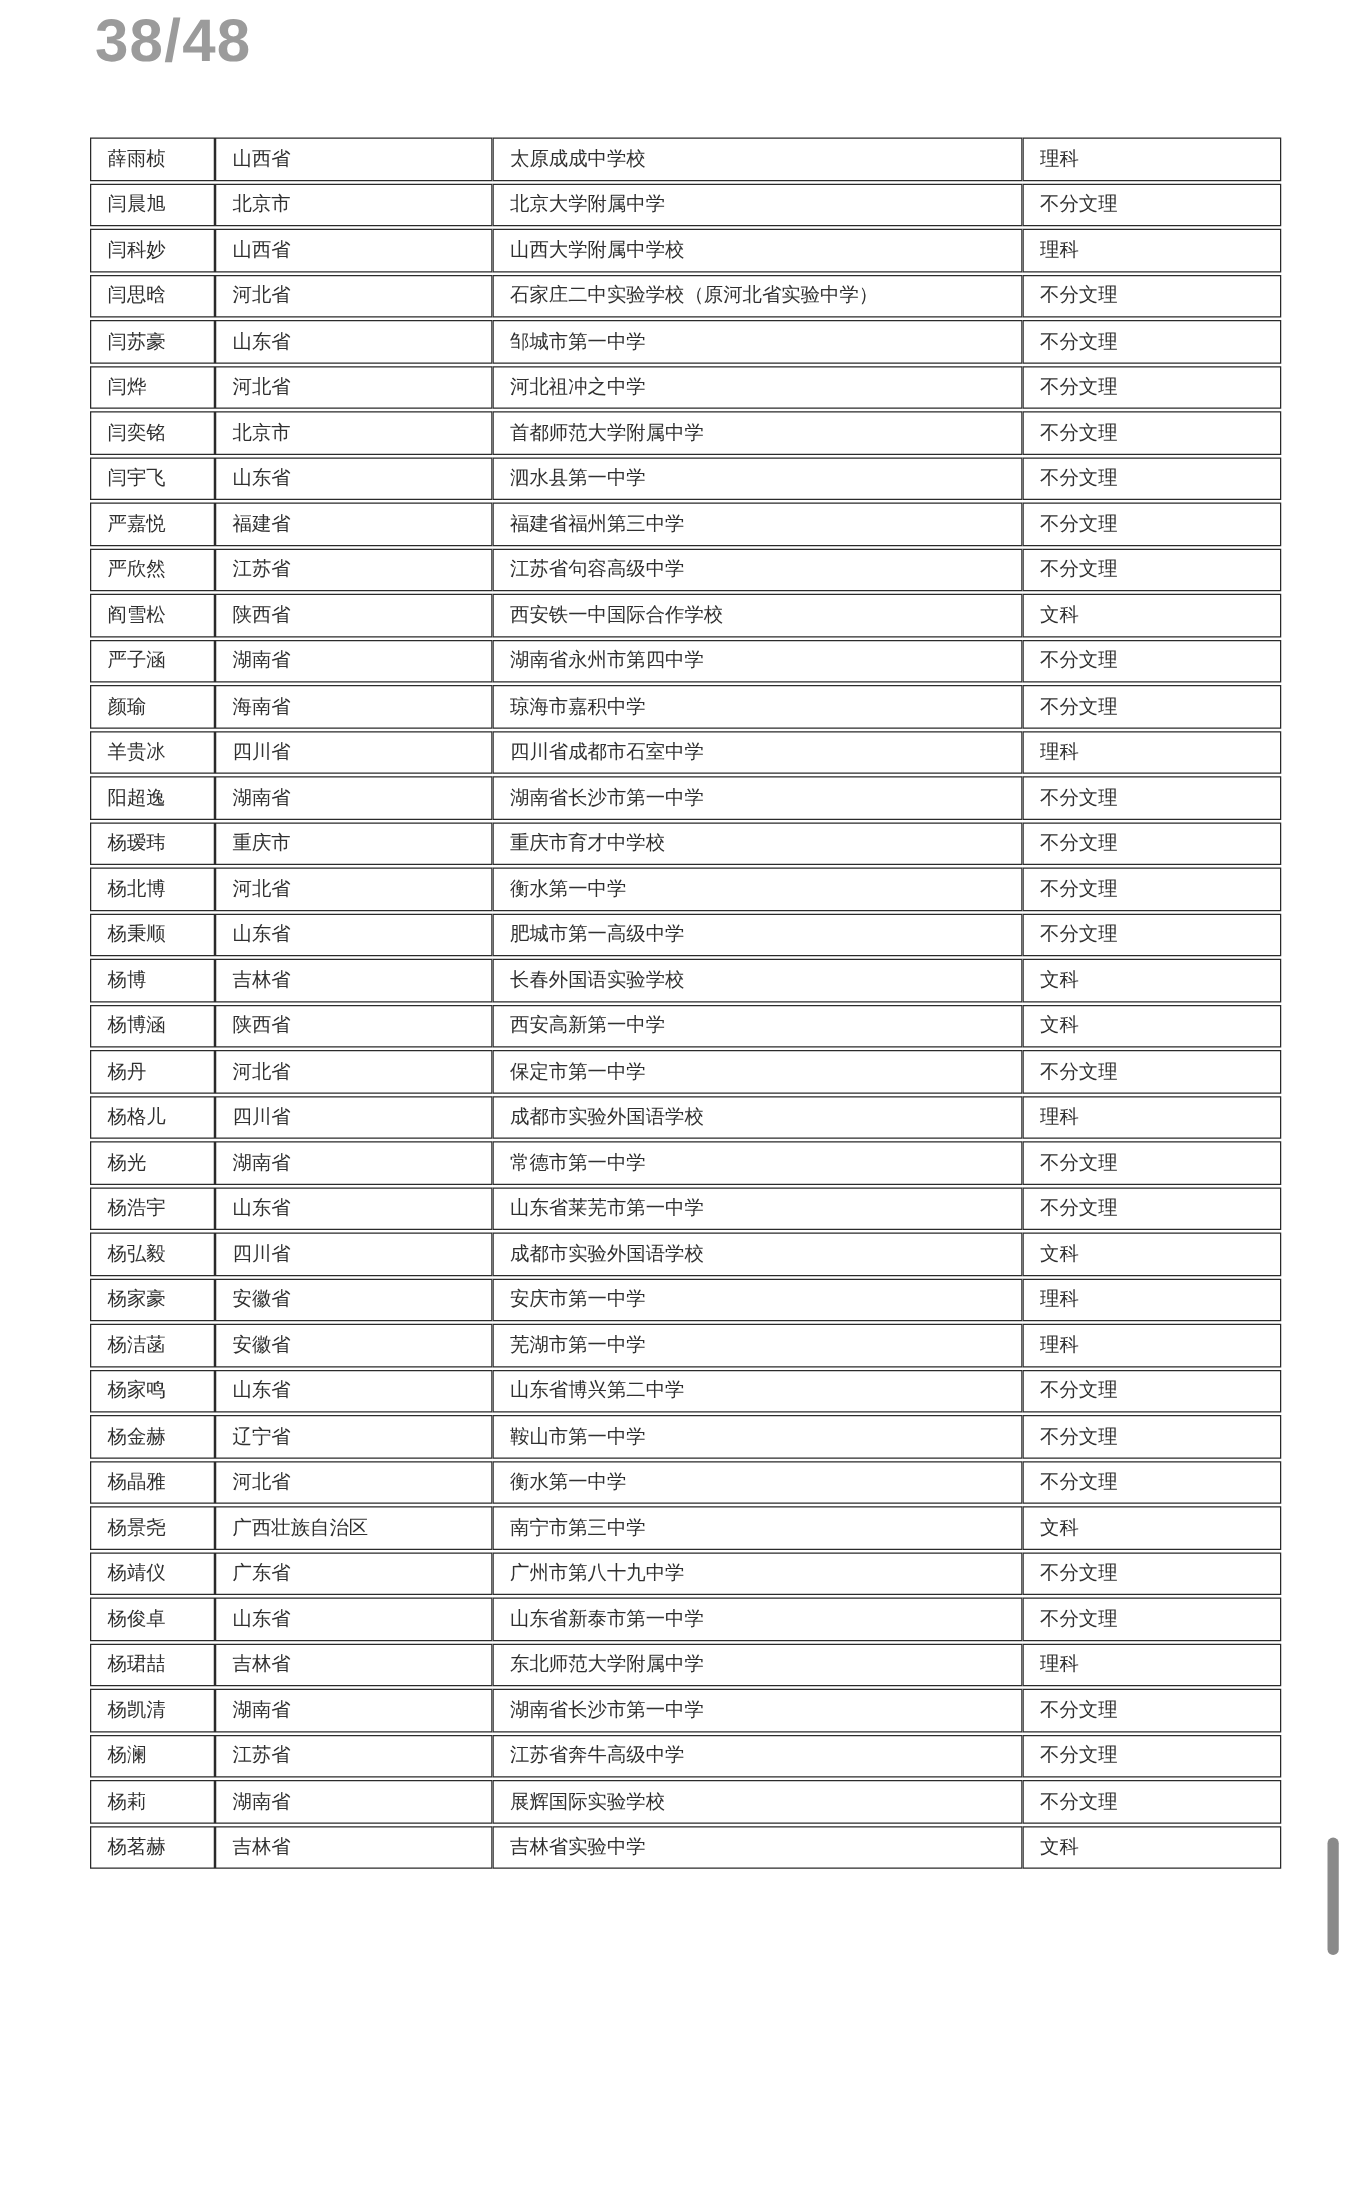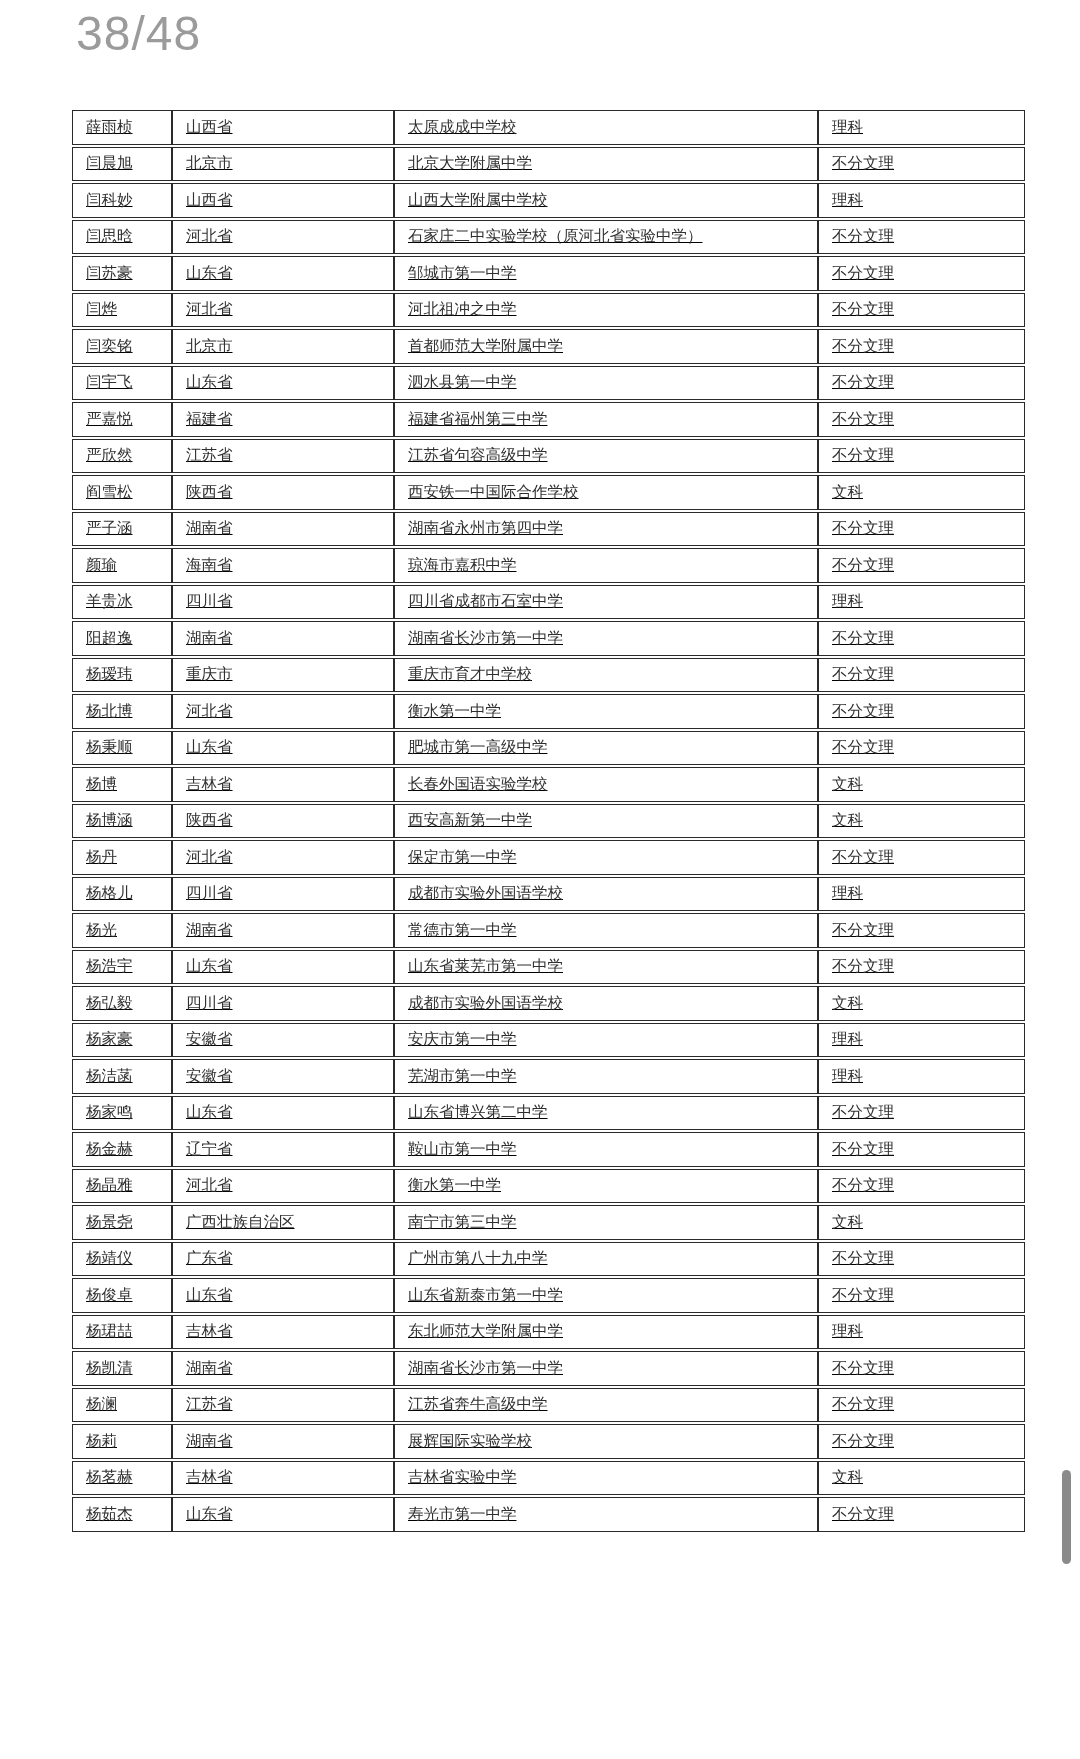--- a/index.html
+++ b/index.html
@@ -12,33 +12,32 @@
     width: 1080px;
     height: 1759px;
     font-family: "Liberation Sans", sans-serif;
     overflow: hidden;
   }
   .page-number {
     position: absolute;
     left: 76px;
     top: 6px;
     font-size: 48px;
-    font-weight: 400;
+    font-weight: 700;
     letter-spacing: 1px;
     color: #9b9b9b;
   }
   table.roster {
     position: absolute;
     left: 72px;
     top: 108px;
     width: 953px;
     table-layout: fixed;
     border-collapse: separate;
     border-spacing: 0 2px;
-    text-decoration: underline;
   }
   table.roster td {
     border: 1.5px solid #2a2a2a;
     height: 32.5px;
     padding: 0 4px 0 13px;
     font-size: 15.5px;
     color: #303030;
     vertical-align: middle;
     white-space: nowrap;
     overflow: hidden;
@@ -288,22 +287,16 @@
         <td>湖南省</td>
         <td>展辉国际实验学校</td>
         <td>不分文理</td>
       </tr>
       <tr>
         <td>杨茗赫</td>
         <td>吉林省</td>
         <td>吉林省实验中学</td>
         <td>文科</td>
       </tr>
-      <tr>
-        <td>杨茹杰</td>
-        <td>山东省</td>
-        <td>寿光市第一中学</td>
-        <td>不分文理</td>
-      </tr>
     </tbody>
 </table>
 
 <div class="scrollbar-thumb"></div>
 
 </body></html>

